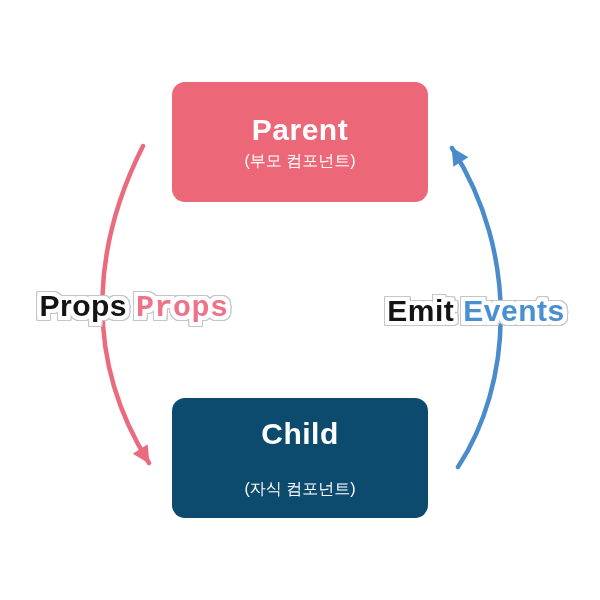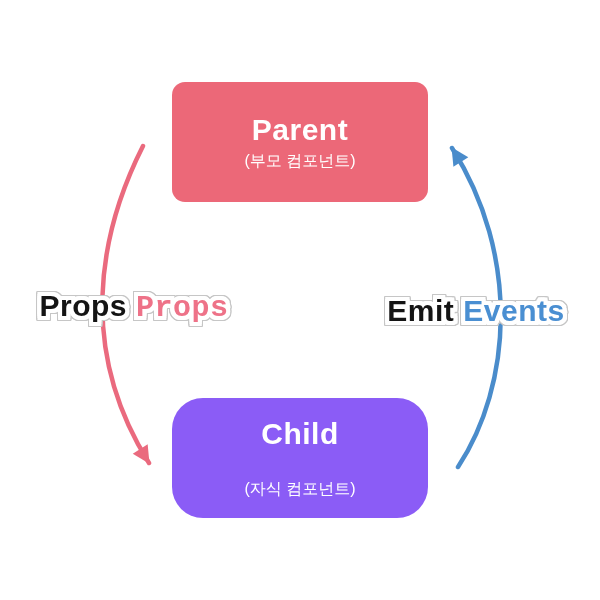--- a/index.html
+++ b/index.html
@@ -90,21 +90,21 @@
     <path d="M143,146 C98,235 78,350 149,463" fill="none" stroke-width="4.5" stroke-linecap="round" marker-end="url(#headPass)" stroke="#ea6a7e"></path>
 
     <path d="M458,467 C512,385 520,255 452,148" fill="none" stroke-width="4.5" stroke-linecap="round" marker-end="url(#headEmit)" stroke="#4a8ccb"></path>
   </svg>
 
   <div class="box box-parent" style="background-color: rgb(236, 104, 120);">
     <div class="box-title" style="color: rgb(255, 255, 255);">Parent</div>
     <div class="box-subtitle" style="color: rgb(255, 255, 255);">(부모 컴포넌트)</div>
   </div>
 
-  <div class="box box-child" style="background-color: #8b5cf6; border-radius: 31px;">
+  <div class="box box-child" style="background-color: #0c4a6e;">
     <div class="box-title" style="color: rgb(255, 255, 255);">Child</div>
     <div class="box-subtitle" style="color: rgb(255, 255, 255); margin-top: 24px;">(자식 컴포넌트)</div>
   </div>
 
   <div class="sticker-label label-pass">
     <span class="sticker-word" style="color: rgb(20, 20, 20);">Props</span><span class="sticker-word" style="color: rgb(238, 114, 136); font-family: Liberation Mono, monospace;">Props</span>
   </div>
 
   <div class="sticker-label label-emit">
     <span class="sticker-word" style="color: rgb(20, 20, 20);">Emit</span><span class="sticker-word" style="color: rgb(74, 143, 210);">Events</span>

